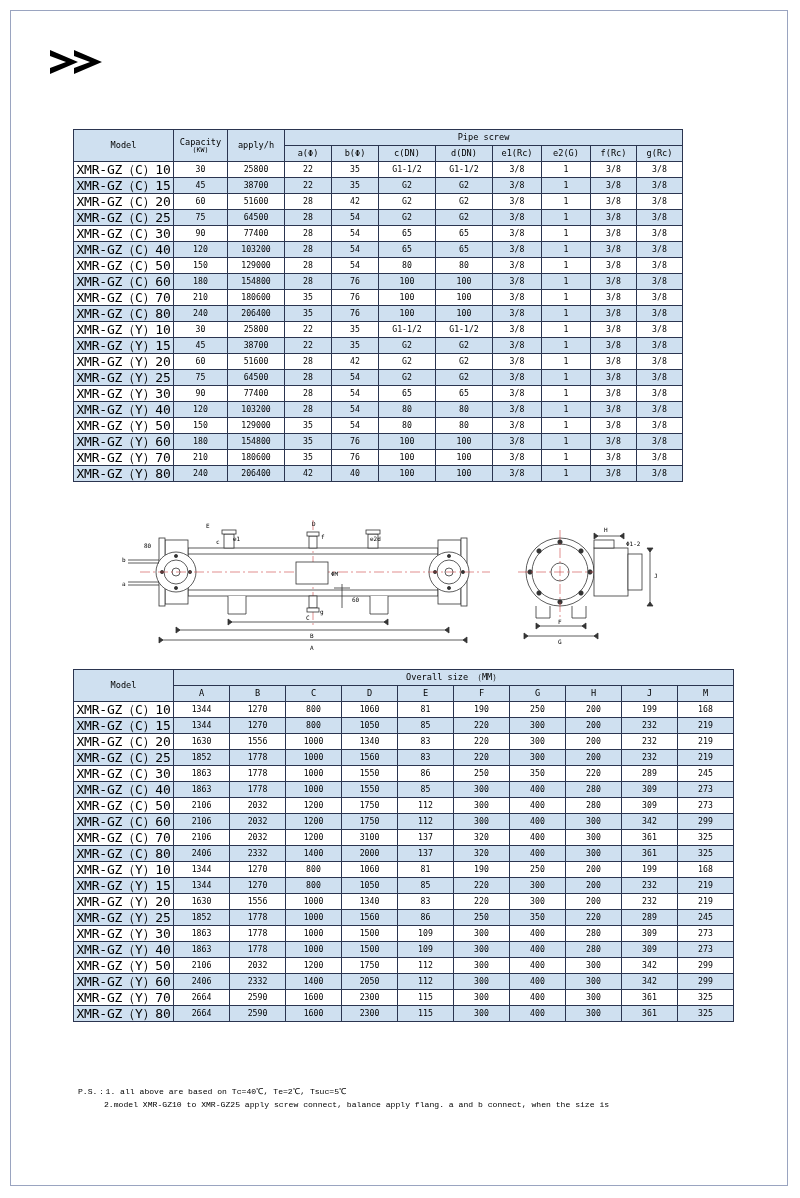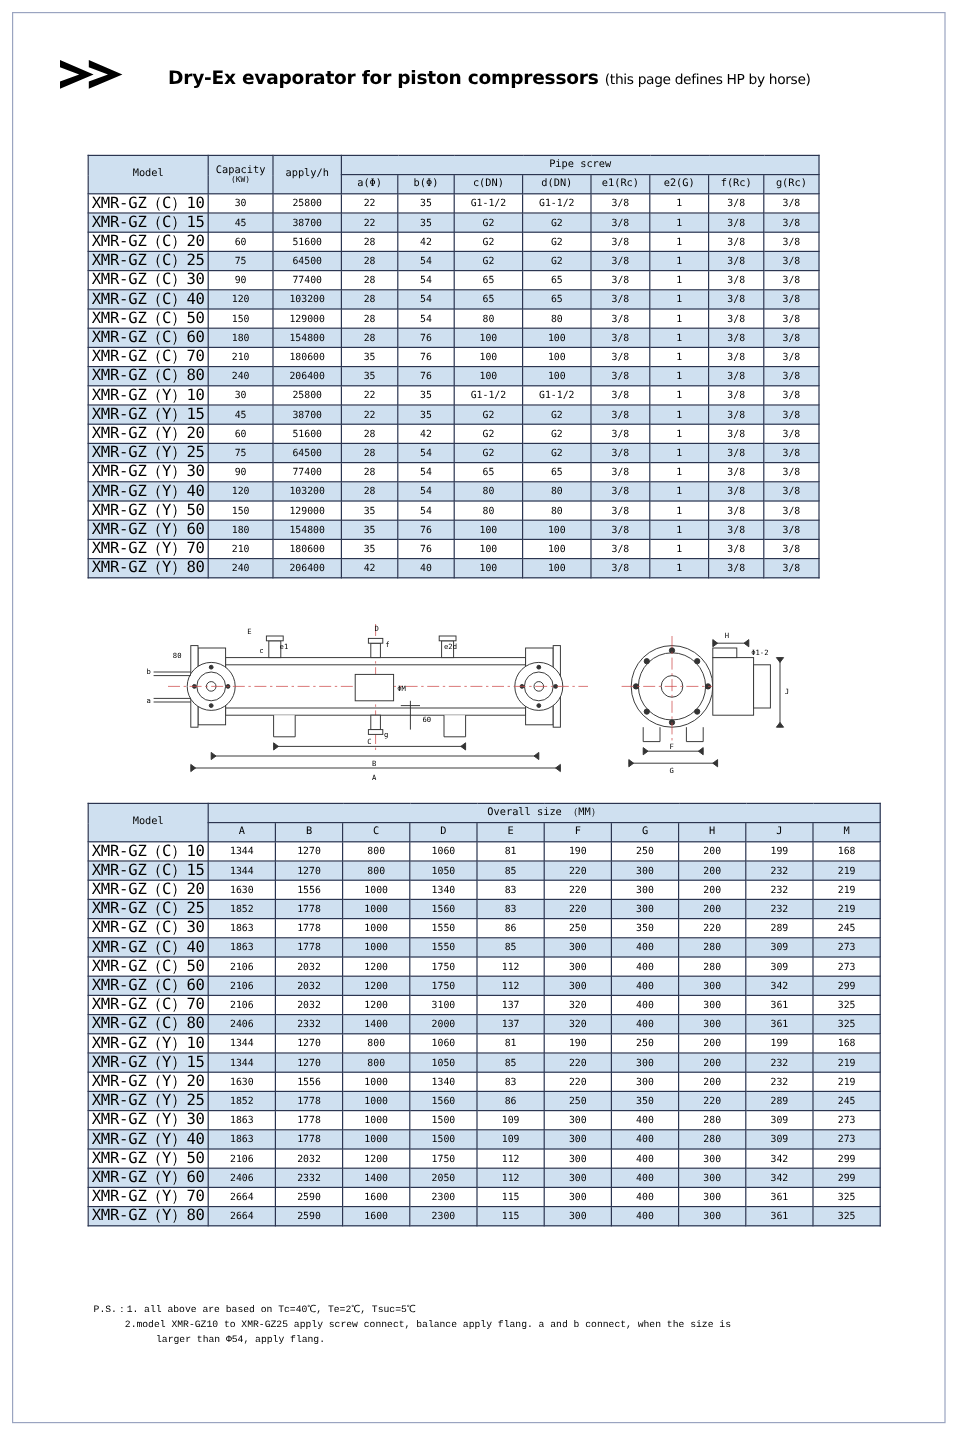--- a/index.html
+++ b/index.html
@@ -136,24 +136,20 @@
 <div class="page-border"></div>
 
 <div class="inner">
 
   <div class="header">
     <div class="chev">
       <svg width="70" height="34" viewBox="0 0 70 34">
         <path d="M2 2 L30 14 L2 26 L2 20 L18 14 L2 8 Z" fill="#000000"></path>
         <path d="M26 2 L54 14 L26 26 L26 20 L42 14 L26 8 Z" fill="#000000"></path>
       </svg>
-    </div>
-    <div class="header-title">
-      <span>Dry-Ex evaporator for piston compressors</span>
-      <span class="header-sub">(this page defines HP by horse)</span>
     </div>
   </div>
 
   <div class="table1-wrap">
     <table class="spec">
       <colgroup>
         <col style="width:100px">
         <col style="width:54px">
         <col style="width:57px">
         <col style="width:47px">
@@ -870,16 +866,15 @@
           </tr>
         </tbody>
     </table>
   </div>
 
   <div class="notes">
     <div class="ln">
       <span>P.S.：</span><span>1. all above are based on Tc=40℃, Te=2℃, Tsuc=5℃</span>
     </div>
     <div class="ln ind1">2.model XMR-GZ10 to XMR-GZ25 apply screw connect, balance apply flang. a and b connect, when the size is</div>
-    <div class="ln ind2">larger than Φ54, apply flang.</div>
   </div>
 
 </div>
 
 </body></html>

